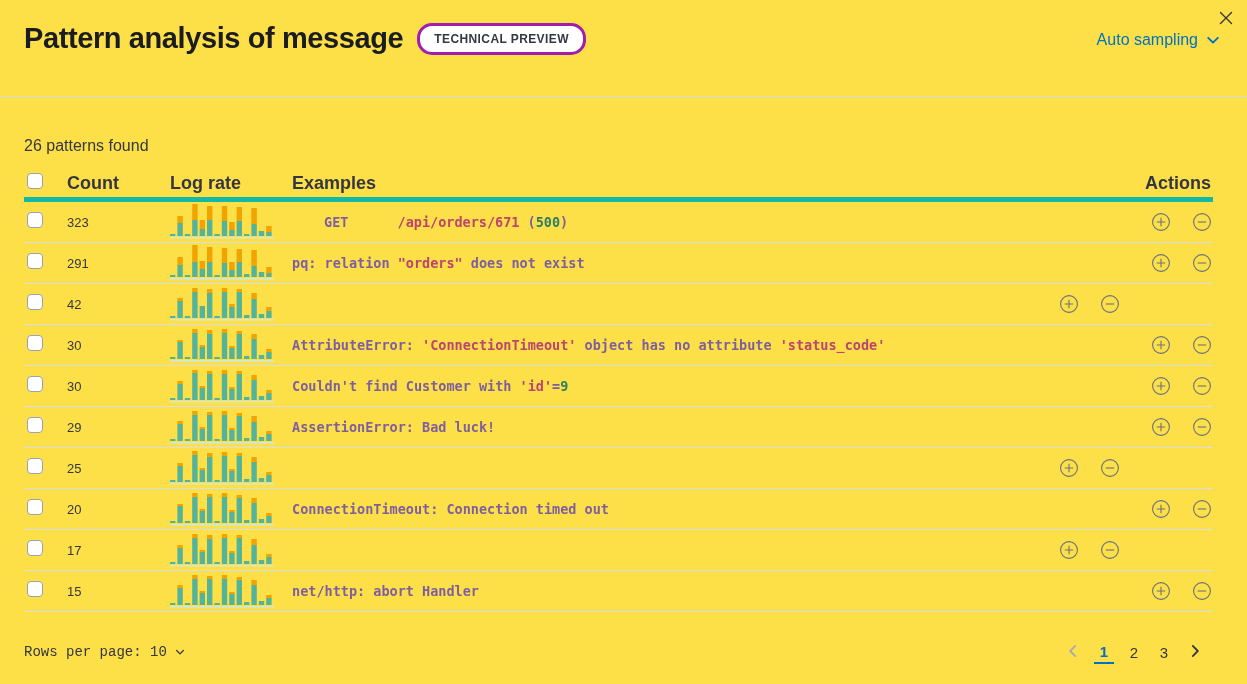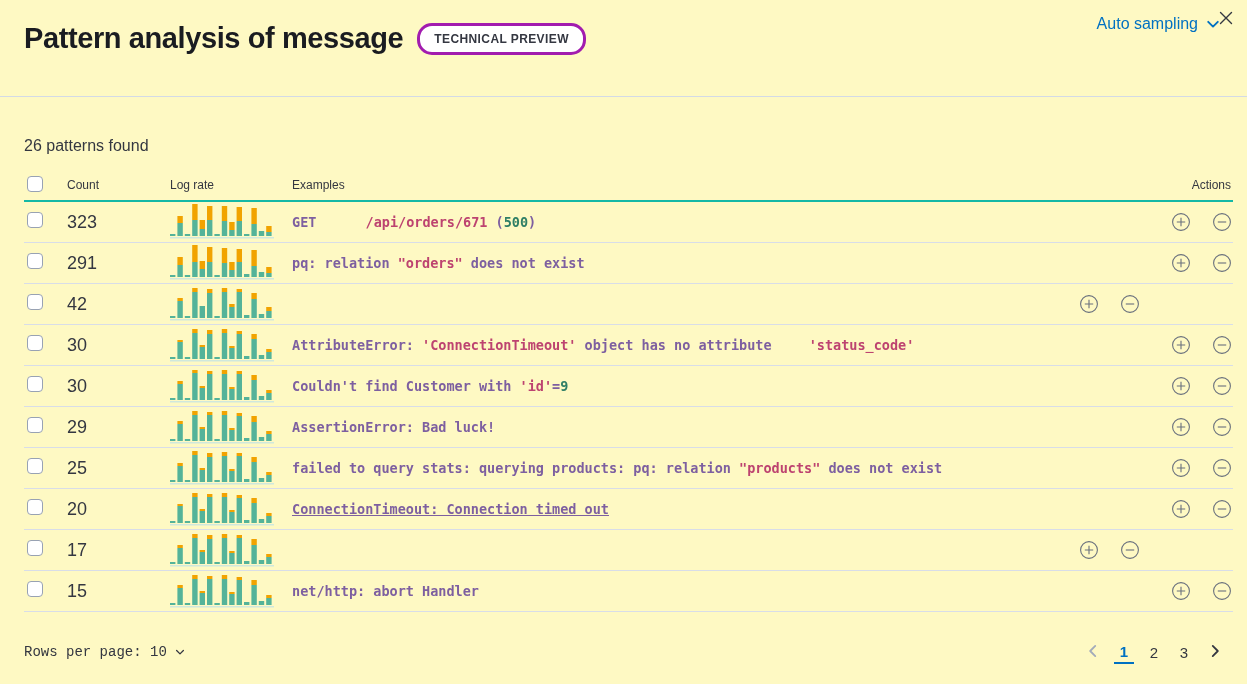--- a/index.html
+++ b/index.html
@@ -3,21 +3,21 @@
 <meta charset="utf-8">
 <style>
   * { margin: 0; padding: 0; box-sizing: border-box; }
   html, body { width: 1247px; height: 684px; background: #fff; }
   body {
     font-family: "Liberation Sans", sans-serif;
     color: #343741;
     position: relative;
     overflow: hidden;
   }
-  .flyout { width: 1247px; height: 684px; background: #fef9c3; position: relative; }
+  .flyout { width: 1247px; height: 684px; background: #fde047; position: relative; }
 
   
   .header {
     height: 97px;
     padding: 22px 24px 0 24px;
     border-bottom: 1px solid #d3dae6;
     position: relative;
   }
   .title-row { display: flex; align-items: center; gap: 14px; }
   h1.title {
@@ -40,60 +40,60 @@
     text-align: right;
   }
   .close-btn {
     position: absolute; top: 3px; right: 6px;
     width: 30px; height: 30px;
     background: none; border: none; cursor: pointer;
     display: flex; align-items: center; justify-content: center;
     color: #343741;
   }
   .sampling-btn {
-    position: absolute; top: 15px; right: 26px;
+    position: absolute; top: 31px; right: 26px;
     background: none; border: none; cursor: pointer;
     display: flex; align-items: center; gap: 7px;
     font-family: "Liberation Sans", sans-serif;
     font-size: 16px;
     color: #0071c2;
   }
 
   
-  .content { padding: 0 14px 0 24px; }
+  .content { padding: 0 34px 0 24px; }
   .summary { margin-top: 40px; font-size: 16px; color: #343741; }
 
   .grid-row {
     display: grid;
     grid-template-columns: 43px 103px 122px 1fr 92px;
     align-items: center;
   }
   .thead {
     margin-top: 15px;
     height: 32px;
-    border-bottom: 2px solid #14b8a6;
-    font-size: 12px;
-    font-weight: 400;
+    border-bottom: 5px solid #14b8a6;
+    font-size: 18px;
+    font-weight: 700;
   }
   .th-actions { text-align: right; padding-right: 2px; }
 
   .row {
     height: 41px;
     border-bottom: 1px solid #d8dde8;
   }
   .checkbox {
     display: inline-block;
     width: 16px; height: 16px;
     border: 1px solid #98a2b3;
     border-radius: 4px;
     background: #fff;
     cursor: pointer;
     margin-left: 3px;
   }
-  .cell-count { font-size: 18px; color: #343741; }
+  .cell-count { font-size: 13px; color: #343741; }
   .cell-chart svg { display: block; }
   .cell-example {
     font-family: "DejaVu Sans Mono", "Liberation Mono", monospace;
     font-size: 13.5px;
     font-weight: 600;
     white-space: nowrap;
     overflow: hidden;
   }
   .cell-actions { display: flex; justify-content: flex-end; gap: 21px; padding-right: 1px; }
   .action-btn { background: none; border: none; cursor: pointer; width: 20px; height: 20px; padding: 0; color: #69707d; }
@@ -186,21 +186,21 @@
                 <rect x="66.60000000000001" y="3" width="5.4" height="14" fill="#f1a300"></rect>
                 <rect x="74" y="30" width="5.4" height="2" fill="#54b399"></rect>
                 <rect x="81.4" y="20" width="5.4" height="12" fill="#54b399"></rect>
                 <rect x="81.4" y="4" width="5.4" height="16" fill="#f1a300"></rect>
                 <rect x="88.80000000000001" y="27" width="5.4" height="5" fill="#54b399"></rect>
                 <rect x="96.2" y="28" width="5.4" height="4" fill="#54b399"></rect>
                 <rect x="96.2" y="22" width="5.4" height="6" fill="#f1a300"></rect>
                 <rect x="0" y="33" width="104" height="1.5" fill="#cfe8dd"></rect>
               </svg>
     </span>
-    <span class="cell-example"><span style="color: rgb(125, 95, 160);">GET </span><span style="color: rgb(189, 67, 112); margin-left: 41px;">/api/orders/671</span><span style="color: rgb(125, 95, 160);"> (</span><span style="color: rgb(47, 127, 102); margin-top: 43px;">500</span><span style="color: rgb(125, 95, 160);">)</span></span>
+    <span class="cell-example"><span style="color: rgb(125, 95, 160); margin-left: 32px;">GET </span><span style="color: rgb(189, 67, 112); margin-left: 41px;">/api/orders/671</span><span style="color: rgb(125, 95, 160);"> (</span><span style="color: rgb(47, 127, 102); margin-top: 43px;">500</span><span style="color: rgb(125, 95, 160);">)</span></span>
     <span class="cell-actions">
       <button class="action-btn" aria-label="Filter for pattern">
         <svg width="20" height="20" viewBox="0 0 20 20">
                   <circle cx="10" cy="10" r="8.4" fill="none" stroke="currentColor" stroke-width="1.1"></circle>
                   <path d="M10 5.8v8.4M5.8 10h8.4" stroke="currentColor" stroke-width="1.1" fill="none"></path>
                 </svg>
       </button>
       <button class="action-btn" aria-label="Filter out pattern">
         <svg width="20" height="20" viewBox="0 0 20 20">
                   <circle cx="10" cy="10" r="8.4" fill="none" stroke="currentColor" stroke-width="1.1"></circle>
@@ -328,21 +328,21 @@
                 <rect x="66.60000000000001" y="4" width="5.4" height="3" fill="#f1a300"></rect>
                 <rect x="74" y="29" width="5.4" height="3" fill="#54b399"></rect>
                 <rect x="81.4" y="12" width="5.4" height="20" fill="#54b399"></rect>
                 <rect x="81.4" y="7" width="5.4" height="5" fill="#f1a300"></rect>
                 <rect x="88.80000000000001" y="28" width="5.4" height="4" fill="#54b399"></rect>
                 <rect x="96.2" y="25" width="5.4" height="7" fill="#54b399"></rect>
                 <rect x="96.2" y="22" width="5.4" height="3" fill="#f1a300"></rect>
                 <rect x="0" y="33" width="104" height="1.5" fill="#cfe8dd"></rect>
               </svg>
     </span>
-    <span class="cell-example"><span style="color: rgb(125, 95, 160);">AttributeError: </span><span style="color: rgb(189, 67, 112);">'ConnectionTimeout'</span><span style="color: rgb(125, 95, 160);"> object has no attribute </span><span style="color: rgb(189, 67, 112); margin-left: 29px;">'status_code'</span></span>
+    <span class="cell-example"><span style="color: rgb(125, 95, 160);">AttributeError: </span><span style="color: rgb(189, 67, 112);">'ConnectionTimeout'</span><span style="color: rgb(125, 95, 160);"> object has no attribute </span><span style="color: rgb(189, 67, 112);">'status_code'</span></span>
     <span class="cell-actions">
       <button class="action-btn" aria-label="Filter for pattern">
         <svg width="20" height="20" viewBox="0 0 20 20">
                   <circle cx="10" cy="10" r="8.4" fill="none" stroke="currentColor" stroke-width="1.1"></circle>
                   <path d="M10 5.8v8.4M5.8 10h8.4" stroke="currentColor" stroke-width="1.1" fill="none"></path>
                 </svg>
       </button>
       <button class="action-btn" aria-label="Filter out pattern">
         <svg width="20" height="20" viewBox="0 0 20 20">
                   <circle cx="10" cy="10" r="8.4" fill="none" stroke="currentColor" stroke-width="1.1"></circle>
@@ -472,21 +472,20 @@
                 <rect x="66.60000000000001" y="3" width="5.4" height="3" fill="#f1a300"></rect>
                 <rect x="74" y="29" width="5.4" height="3" fill="#54b399"></rect>
                 <rect x="81.4" y="12" width="5.4" height="20" fill="#54b399"></rect>
                 <rect x="81.4" y="7" width="5.4" height="5" fill="#f1a300"></rect>
                 <rect x="88.80000000000001" y="28" width="5.4" height="4" fill="#54b399"></rect>
                 <rect x="96.2" y="25" width="5.4" height="7" fill="#54b399"></rect>
                 <rect x="96.2" y="22" width="5.4" height="3" fill="#f1a300"></rect>
                 <rect x="0" y="33" width="104" height="1.5" fill="#cfe8dd"></rect>
               </svg>
     </span>
-    <span class="cell-example"><span style="color: rgb(125, 95, 160);">failed to query stats: querying products: pq: relation </span><span style="color: rgb(189, 67, 112);">"products"</span><span style="color: rgb(125, 95, 160);"> does not exist</span></span>
     <span class="cell-actions">
       <button class="action-btn" aria-label="Filter for pattern">
         <svg width="20" height="20" viewBox="0 0 20 20">
                   <circle cx="10" cy="10" r="8.4" fill="none" stroke="currentColor" stroke-width="1.1"></circle>
                   <path d="M10 5.8v8.4M5.8 10h8.4" stroke="currentColor" stroke-width="1.1" fill="none"></path>
                 </svg>
       </button>
       <button class="action-btn" aria-label="Filter out pattern">
         <svg width="20" height="20" viewBox="0 0 20 20">
                   <circle cx="10" cy="10" r="8.4" fill="none" stroke="currentColor" stroke-width="1.1"></circle>
@@ -520,21 +519,21 @@
                 <rect x="66.60000000000001" y="4" width="5.4" height="3" fill="#f1a300"></rect>
                 <rect x="74" y="29" width="5.4" height="3" fill="#54b399"></rect>
                 <rect x="81.4" y="12" width="5.4" height="20" fill="#54b399"></rect>
                 <rect x="81.4" y="7" width="5.4" height="5" fill="#f1a300"></rect>
                 <rect x="88.80000000000001" y="28" width="5.4" height="4" fill="#54b399"></rect>
                 <rect x="96.2" y="25" width="5.4" height="7" fill="#54b399"></rect>
                 <rect x="96.2" y="22" width="5.4" height="3" fill="#f1a300"></rect>
                 <rect x="0" y="33" width="104" height="1.5" fill="#cfe8dd"></rect>
               </svg>
     </span>
-    <span class="cell-example"><span style="color: rgb(125, 95, 160); text-decoration: underline;">ConnectionTimeout: Connection timed out</span></span>
+    <span class="cell-example"><span style="color: rgb(125, 95, 160);">ConnectionTimeout: Connection timed out</span></span>
     <span class="cell-actions">
       <button class="action-btn" aria-label="Filter for pattern">
         <svg width="20" height="20" viewBox="0 0 20 20">
                   <circle cx="10" cy="10" r="8.4" fill="none" stroke="currentColor" stroke-width="1.1"></circle>
                   <path d="M10 5.8v8.4M5.8 10h8.4" stroke="currentColor" stroke-width="1.1" fill="none"></path>
                 </svg>
       </button>
       <button class="action-btn" aria-label="Filter out pattern">
         <svg width="20" height="20" viewBox="0 0 20 20">
                   <circle cx="10" cy="10" r="8.4" fill="none" stroke="currentColor" stroke-width="1.1"></circle>

